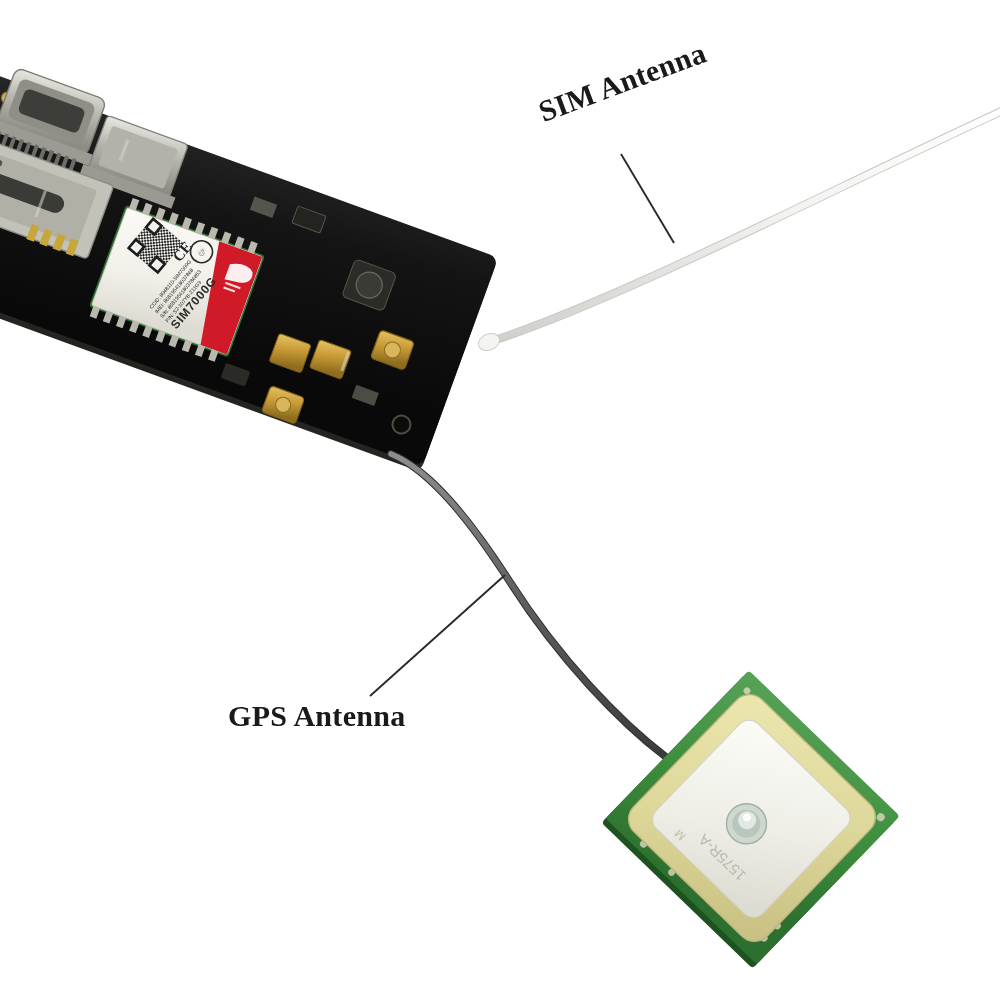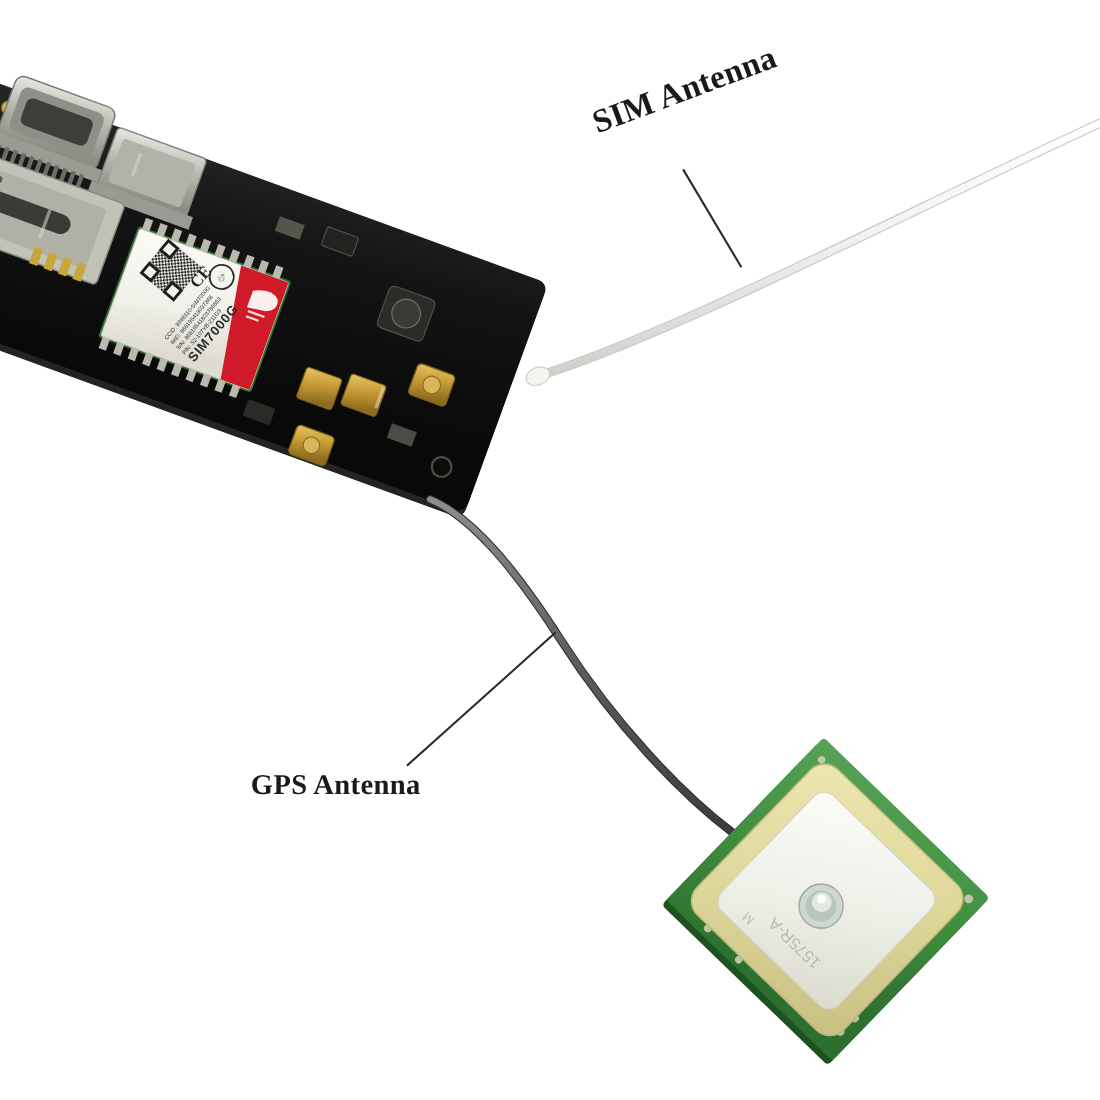--- a/index.html
+++ b/index.html
@@ -4,21 +4,21 @@
 <style>
   html,body{margin:0;padding:0;background:#ffffff;}
   body{width:1000px;height:1000px;overflow:hidden;
        font-family:"Liberation Serif", serif;}
   #stage{position:relative;width:1000px;height:1000px;background:#fff;}
   #stage svg{position:absolute;left:0;top:0;}
   .lbl{position:absolute;color:#1a1a1a;font-weight:bold;
        font-family:"Liberation Serif", serif;white-space:nowrap;}
   #sim-antenna-label{left:540px;top:96px;font-size:30px;
        transform:rotate(-20.5deg);transform-origin:0 50%;letter-spacing:.3px;}
-  #gps-antenna-label{left:228px;top:699px;font-size:26px;letter-spacing:.3px;}
+  #gps-antenna-label{left:228px;top:699px;font-size:30px;letter-spacing:.3px;}
 </style>
 </head>
 <body>
 
 <div id="stage">
 
   <svg width="1000" height="1000" viewBox="0 0 1000 1000">
     <defs>
 
       <linearGradient id="pcbGrad" x1="0" y1="0" x2="0.35" y2="1">

